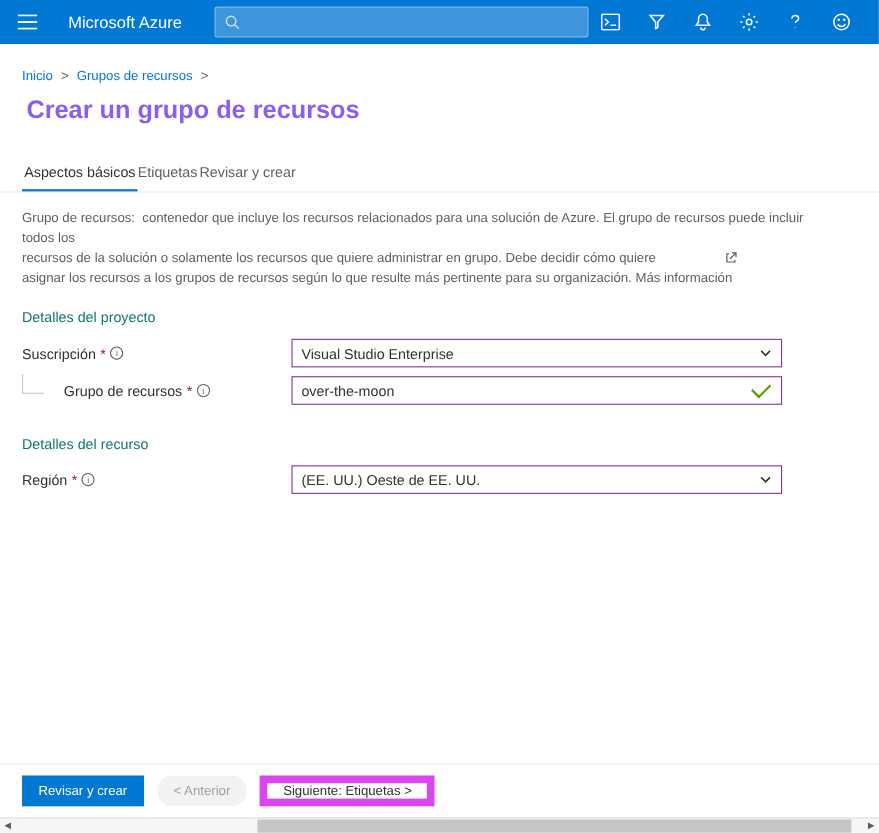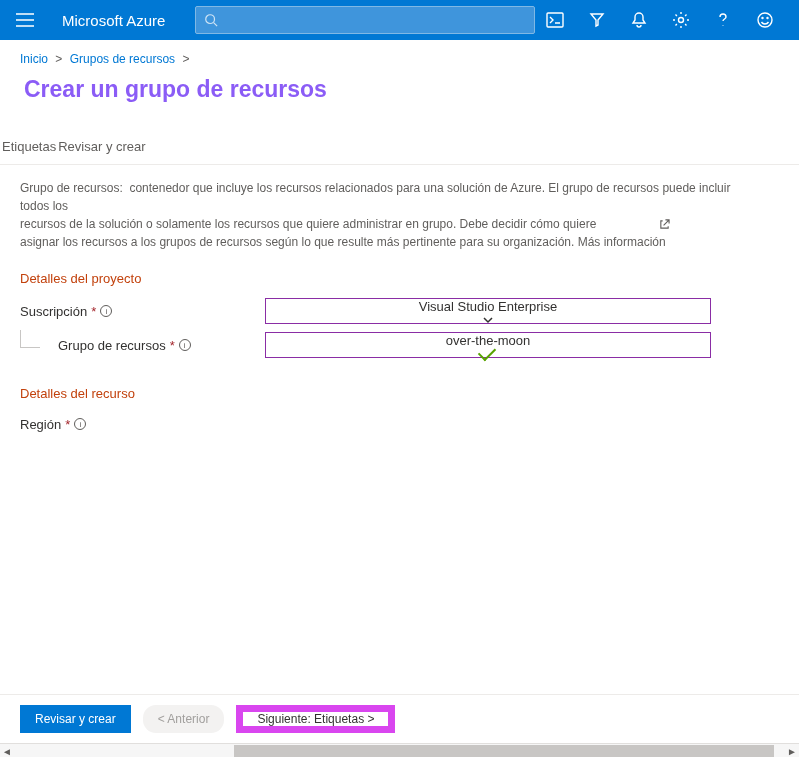--- a/index.html
+++ b/index.html
@@ -10,48 +10,48 @@
   .hamburger { width: 32px; height: 32px; display: flex; align-items: center; justify-content: center; cursor: pointer; }
   .brand { color: #fff; font-size: 15px; font-weight: 400; margin-left: 28px; margin-right: 30px; white-space: nowrap; }
   .searchbox { flex: 0 0 340px; height: 28px; background: #3f95dc; border: 1px solid #7fb8e5; border-radius: 2px; display: flex; align-items: center; padding: 0 8px; }
   .searchbox input { background: transparent; border: none; outline: none; color: #cfe4f5; font-size: 13px; width: 100%; font-style: italic; }
   .searchbox input::placeholder { color: #cfe4f5; font-style: italic; }
   .top-icons { margin-left: auto; display: flex; gap: 2px; }
   .top-icon { width: 40px; height: 40px; display: flex; align-items: center; justify-content: center; cursor: pointer; }
   .top-icon svg { stroke: #fff; fill: none; stroke-width: 1.4; }
   
   
-  .breadcrumb { padding: 12px 20px 4px; font-size: 12px; color: #0078d4; }
+  .breadcrumb { padding: 22px 20px 4px; font-size: 12px; color: #0078d4; }
   .breadcrumb a { color: #0078d4; text-decoration: none; cursor: pointer; }
   .breadcrumb .sep { color: #605e5c; margin: 0 4px; }
   
   
   .page-title { font-size: 23px; font-weight: 600; padding: 6px 24px 10px; color: #8b5cf6; }
   
   
   .tabs { display: flex; gap: 0; padding: 20px 20px 0; border-bottom: 1px solid #edebe9; }
   .tab { padding: 6px 2px 8px; margin-right: 18px; font-size: 13px; color: #605e5c; cursor: pointer; border-bottom: 2px solid transparent; }
   .tab.active { color: #323130; border-bottom-color: #0078d4; font-weight: 400; }
   
   
   .desc { padding: 14px 20px 8px; font-size: 12px; color: #605e5c; line-height: 1.5; max-width: 760px; position: relative; }
   .desc .extlink-icon { display: inline-block; vertical-align: middle; margin-left: 2px; }
   
   
-  .section-heading { padding: 12px 20px 8px; font-size: 13px; color: #c2410c; }
+  .section-heading { padding: 12px 20px 8px; font-size: 13px; color: #0f766e; }
   
   
   .form-row { display: flex; align-items: center; padding: 4px 20px; min-height: 30px; }
   .form-label { width: 245px; font-size: 13px; color: #323130; display: flex; align-items: center; gap: 4px; }
   .form-label .star { color: #a4262c; }
   .info-icon { width: 12px; height: 12px; border: 1px solid #605e5c; border-radius: 50%; display: inline-flex; align-items: center; justify-content: center; font-size: 8px; color: #605e5c; cursor: pointer; }
   .indent-line { width: 20px; height: 18px; border-left: 1px solid #c8c6c4; border-bottom: 1px solid #c8c6c4; margin-right: 14px; margin-top: -12px; }
   
   .form-field { flex: 0 0 446px; }
-  .select { width: 100%; height: 26px; border: 1px solid #8a2da5; background: #fff; display: flex; align-items: center; justify-content: space-between; padding: 0 8px; font-size: 13px; cursor: pointer; flex-direction: column; }
+  .select { width: 100%; height: 26px; border: 1px solid #8a2da5; background: #fff; display: flex; align-items: center; justify-content: space-between; padding: 0 8px; font-size: 13px; cursor: pointer; }
   .select.valid::after { content: ""; width: 14px; height: 8px; border-left: 2px solid #57a300; border-bottom: 2px solid #57a300; transform: rotate(-45deg); margin-right: 2px; margin-top: -4px; }
   .chev { width: 12px; height: 12px; }
   .chev svg { stroke: #323130; stroke-width: 1.5; fill: none; }
   
   
   .footer { position: fixed; bottom: 14px; left: 0; width: 799px; padding: 10px 20px; border-top: 1px solid #edebe9; background: #fff; display: flex; gap: 12px; }
   .btn { height: 28px; padding: 0 14px; font-size: 12px; border: 1px solid transparent; cursor: pointer; display: flex; align-items: center; }
   .btn-primary { background: #0078d4; color: #fff; }
   .btn-disabled { background: #f3f2f1; color: #a19f9d; cursor: default; border-radius: 13px; }
   .btn-outline { background: #fff; border: 7px solid #d946ef; color: #323130; }
@@ -121,20 +121,21 @@
 <div class="breadcrumb">
   <a>Inicio</a>
   <span class="sep">&gt;</span>
   <a>Grupos de recursos</a>
   <span class="sep">&gt;</span>
 </div>
 
 <div class="page-title">Crear un grupo de recursos</div>
 
 <div class="tabs">
+  <div class="tab active">Aspectos básicos</div>
   <div class="tab" style="margin-left:-20px">Etiquetas</div>
   <div class="tab" style="margin-left:-20px">Revisar y crear</div>
 </div>
 
 <div class="desc">
   <span>Grupo de recursos:</span>&nbsp;
   <span>contenedor que incluye los recursos relacionados para una solución de Azure. El grupo de recursos puede incluir todos los</span><br>
   <span>recursos de la solución o solamente los recursos que quiere administrar en grupo. Debe decidir cómo quiere</span><br>
   <span>asignar los recursos a los grupos de recursos según lo que resulte más pertinente para su organización. Más información</span>
   <span class="extlink-icon" style="position:absolute; right:90px; bottom:24px;">
@@ -177,20 +178,28 @@
 </div>
 
 <div class="section-heading" style="padding-top:24px">Detalles del recurso</div>
 
 <div class="form-row">
   <div class="form-label">
     <span>Región</span>
     <span class="star">*</span>
     <span class="info-icon">i</span>
   </div>
+  <div class="form-field">
+    <div class="select">
+      <span>(EE. UU.) Oeste de EE. UU.</span>
+      <span class="chev"><svg width="12" height="12" viewBox="0 0 12 12">
+            <path d="M2 4l4 4 4-4"></path>
+          </svg></span>
+    </div>
+  </div>
 </div>
 
 <div class="footer">
   <button class="btn btn-primary">Revisar y crear</button>
   <button class="btn btn-disabled">&lt; Anterior</button>
   <button class="btn btn-outline">Siguiente: Etiquetas &gt;</button>
 </div>
 
 <div class="hscroll">
   <div class="hscroll-arrow left">◄</div>

